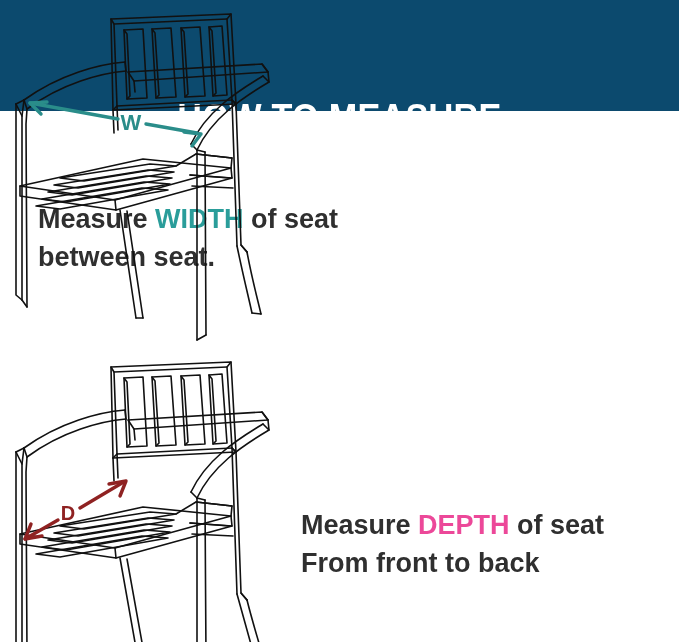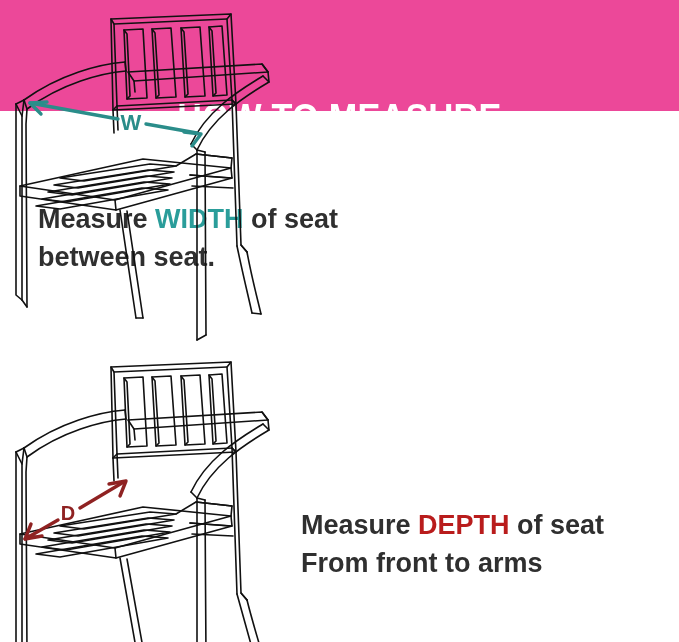--- a/index.html
+++ b/index.html
@@ -19,21 +19,21 @@
     overflow: hidden;
   }
 
   
   #header-band {
     position: absolute;
     left: 0;
     top: 0;
     width: 679px;
     height: 111px;
-    background: #ec4899;
+    background: #0c4a6e;
   }
   #header-title {
     position: absolute;
     left: 0;
     top: 11px;
     width: 679px;
     text-align: center;
     color: #ffffff;
     font-family: "Liberation Sans", sans-serif;
     font-weight: bold;
@@ -58,21 +58,21 @@
   }
   #caption-width {
     left: 38px;
     top: 200px;
   }
   #caption-depth {
     left: 301px;
     top: 506px;
   }
   .kw-width { color: #2a9d9a; }
-  .kw-depth { color: #b91c1c; }
+  .kw-depth { color: #ec4899; }
 
   
   .chair-svg { position: absolute; display: block; }
   #chair-width-wrap {
     left: 404px;
     top: 142px;
     width: 275px;
     height: 348px;
   }
   #chair-depth-wrap {
@@ -91,21 +91,21 @@
     <div id="header-title">
       <span class="title-line">HOW TO MEASURE</span>
       <span class="title-line">YOUR FURNITURE</span>
     </div>
   </div>
 
   <div id="caption-width" class="caption"><span>Measure </span><span class="kw-width">WIDTH</span><span> of seat</span>
 <span>between seat.</span></div>
 
   <div id="caption-depth" class="caption"><span>Measure </span><span class="kw-depth">DEPTH</span><span> of seat</span>
-<span>From front to arms</span></div>
+<span>From front to back</span></div>
 
   <div id="chair-width-wrap">
     <svg class="chair-svg" width="275" height="348" viewBox="0 0 275 348" xmlns="http://www.w3.org/2000/svg">
       <g fill="none" stroke="#111111" stroke-width="1.6" stroke-linejoin="round" stroke-linecap="round">
 
         <g>
           <path d="M111,19 L231,14 L236,104 L113,110 Z"></path>
           <path d="M111,19 L114,24 L117,106 L113,110"></path>
           <path d="M231,14 L227,19 L232,100 L236,104"></path>
           <path d="M114,24 L227,19"></path>

